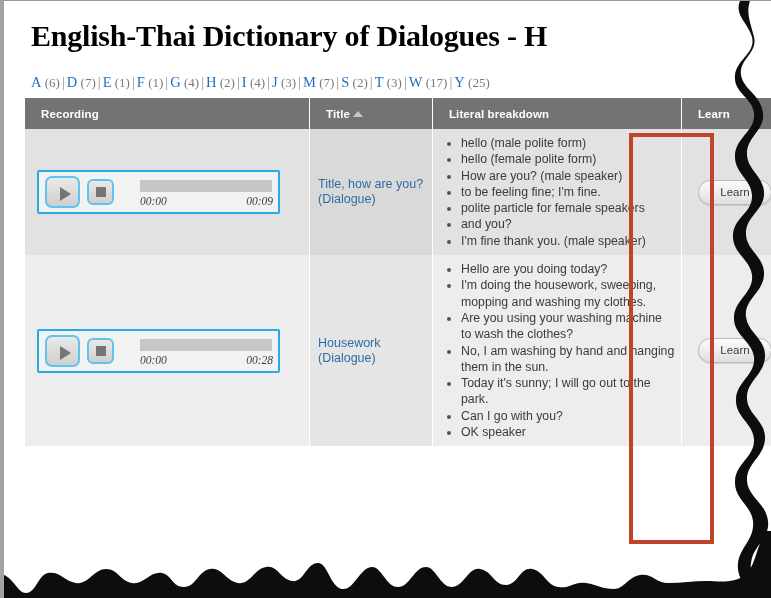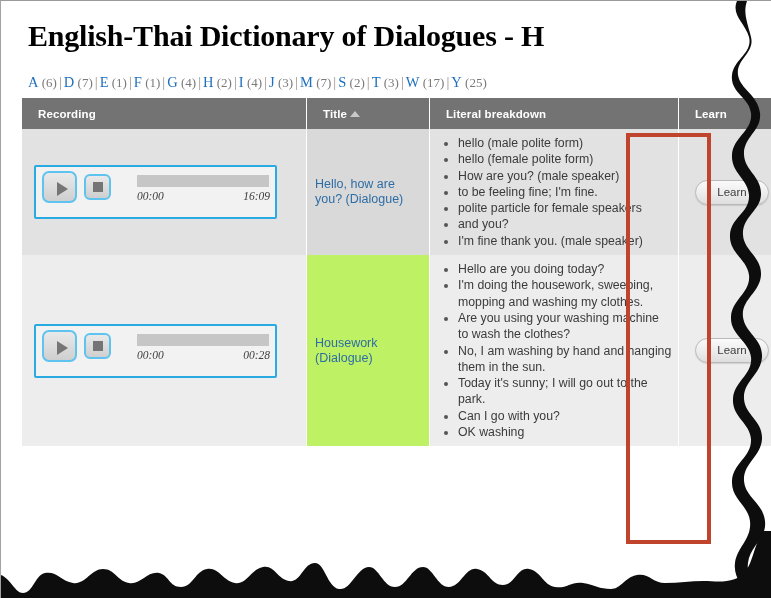--- a/index.html
+++ b/index.html
@@ -12,21 +12,21 @@
     background: #ffffff;
     font-family: "Liberation Sans", sans-serif;
     overflow: hidden;
   }
   #page {
     position: relative;
     width: 771px;
     height: 598px;
     background: #ffffff;
     box-sizing: border-box;
-    border-left: 1px solid #a3a3a3;
+    border-left: 4px solid #a3a3a3;
     border-top: 1px solid #9a9a9a;
     overflow: hidden;
   }
 
   
   .page-title {
     position: absolute;
     left: 27px;
     top: 17px;
     font-family: "Liberation Serif", serif;
@@ -97,32 +97,32 @@
   .grid td {
     border-right: 1px solid #ffffff;
     vertical-align: middle;
     padding: 0;
   }
   .grid td:last-child { border-right: none; }
 
   .row-a td { background: #e2e2e2; }
   .row-b td { background: #ededed; }
   .row-a td.col-title { background: #d9d9d9; }
-  .row-b td.col-title { background: #bef264; }
+  .row-b td.col-title { background: #e5e5e5; }
 
   .col-rec   { width: 268px; }
   .col-title { width: 106px; }
   .col-lit   { width: 232px; }
   .col-learn { width: 90px; }
 
   
   .player-wrap { padding: 10px 0 10px 12px; }
   .player {
     width: 243px;
-    height: 54px;
+    height: 44px;
     box-sizing: border-box;
     background: #f2f2f2;
     border: 2px solid #29abe2;
     border-radius: 2px;
     position: relative;
   }
   .btn-play, .btn-stop {
     position: absolute;
     box-sizing: border-box;
     background: linear-gradient(to bottom, #e9e9e9 0%, #cfcfcf 100%);
@@ -259,27 +259,27 @@
             <div class="player">
               <div class="btn-play">
                   <span class="tri-play"></span>
                 </div>
               <div class="btn-stop">
                   <span class="sq-stop"></span>
                 </div>
               <div class="progress"></div>
               <div class="times">
                 <span>00:00</span>
-                <span>16:09</span>
+                <span>00:09</span>
               </div>
             </div>
           </div>
         </td>
         <td class="col-title">
-          <div class="title-cell"><a href="#">Hello, how are you? (Dialogue)</a></div>
+          <div class="title-cell"><a href="#">Title, how are you? (Dialogue)</a></div>
         </td>
         <td class="col-lit">
           <div class="lit-cell">
             <ul>
                 <li>hello (male polite form)</li>
                 <li>hello (female polite form)</li>
                 <li>How are you? (male speaker)</li>
                 <li>to be feeling fine; I'm fine.</li>
                 <li>polite particle for female speakers</li>
                 <li>and you?</li>
@@ -315,21 +315,21 @@
         </td>
         <td class="col-lit">
           <div class="lit-cell">
             <ul>
                 <li>Hello are you doing today?</li>
                 <li>I'm doing the housework, sweeping, mopping and washing my clothes.</li>
                 <li>Are you using your washing machine to wash the clothes?</li>
                 <li>No, I am washing by hand and hanging them in the sun.</li>
                 <li>Today it's sunny; I will go out to the park.</li>
                 <li>Can I go with you?</li>
-                <li>OK washing</li>
+                <li>OK speaker</li>
               </ul>
           </div>
         </td>
         <td class="col-learn learn-cell">
           <span class="learn-btn">Learn</span>
         </td>
       </tr>
 
     </tbody>
   </table>

